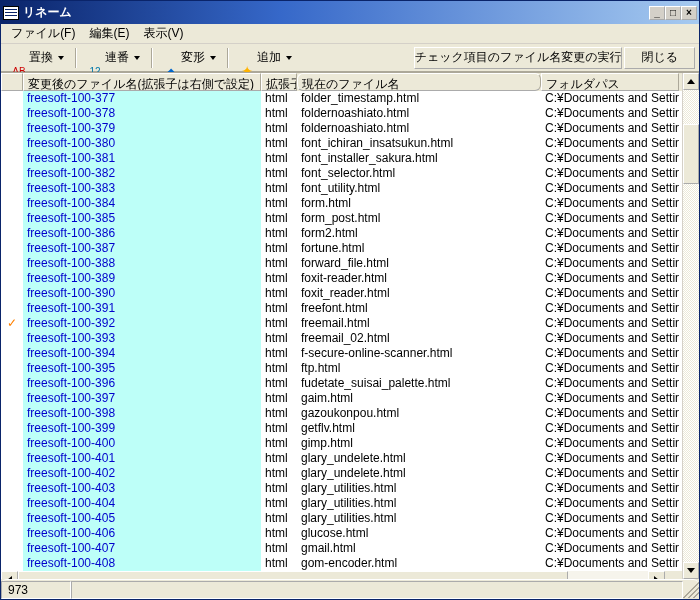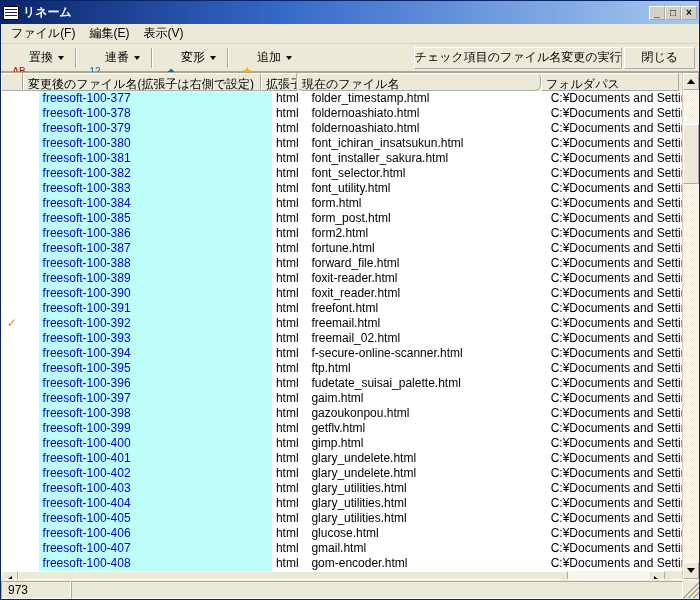--- a/index.html
+++ b/index.html
@@ -149,21 +149,21 @@
   line-height: 15px;
   font-size: 12px;
 }
 .cell {
   padding: 0 4px;
   overflow: hidden;
   white-space: nowrap;
   border-right: 0;
 }
 .row .c0 { width: 22px; padding: 0; text-align: center; color: #ff8000; }
-.row .c1 { width: 238px; background: #bdfff8; color: #0000cc; margin-left: 16px; }
+.row .c1 { width: 238px; background: #bdfff8; color: #0000cc; }
 .row .c2 { width: 36px; }
 .row .c3 { width: 244px; }
 .row .c4 { width: 138px; }
 .vscroll {
   width: 17px;
   background: #ece9d8;
   border-left: 1px solid #d4d0c8;
   display: flex;
   flex-direction: column;
 }

